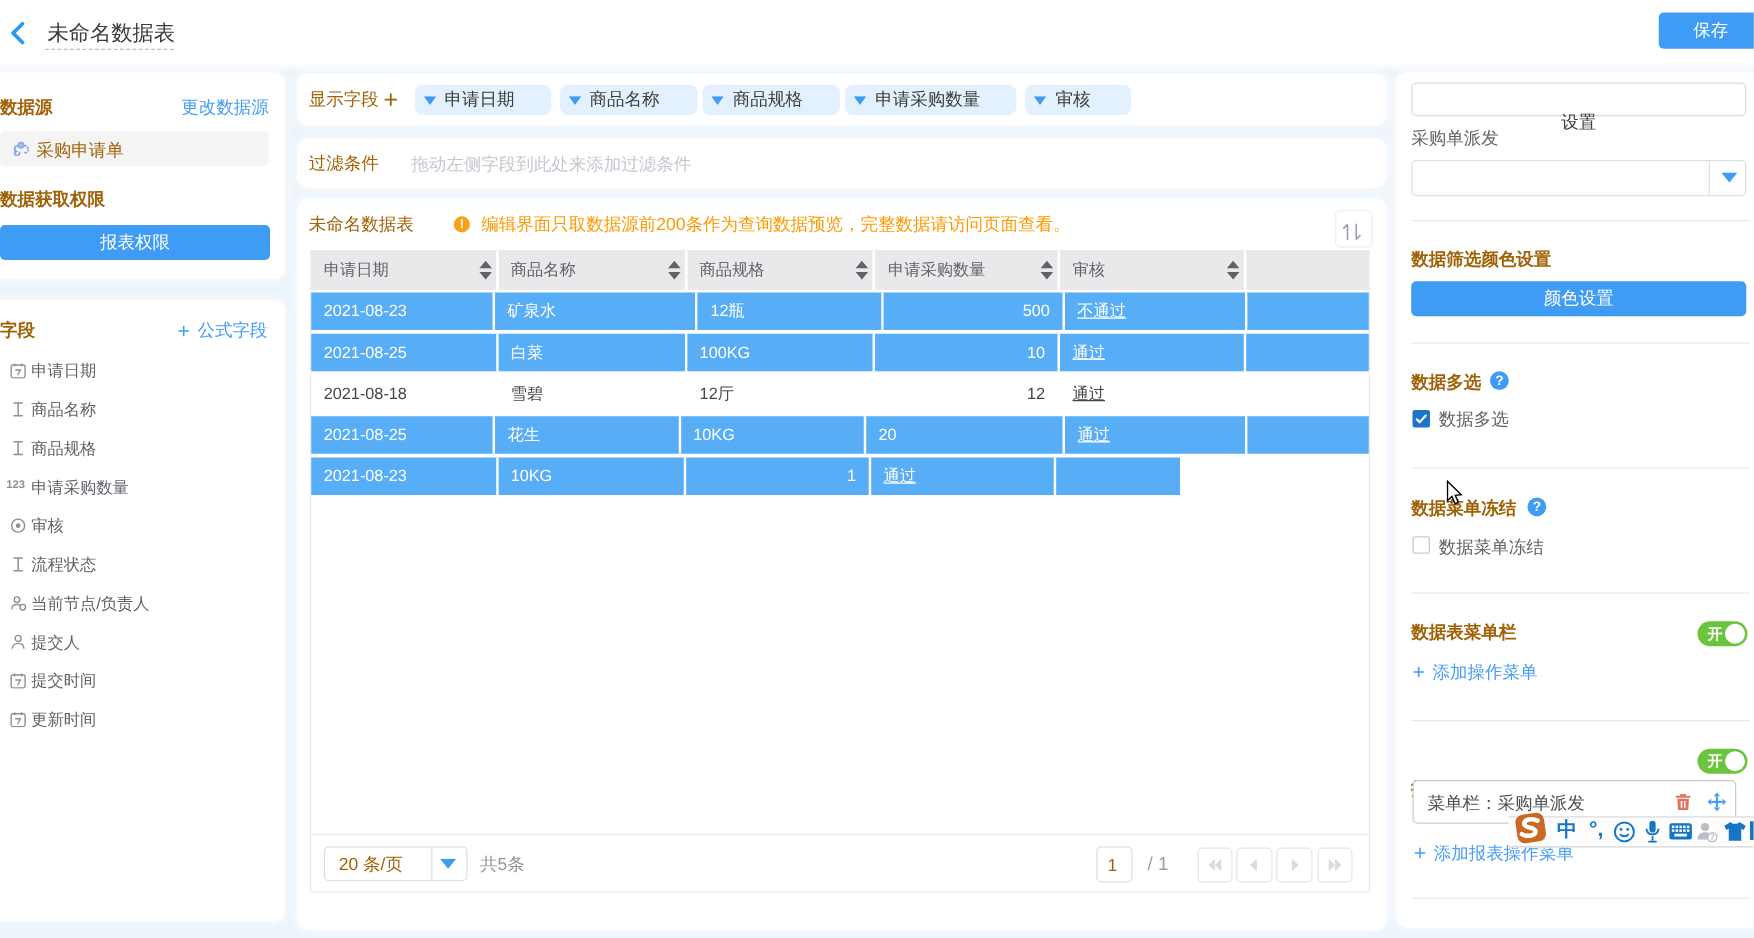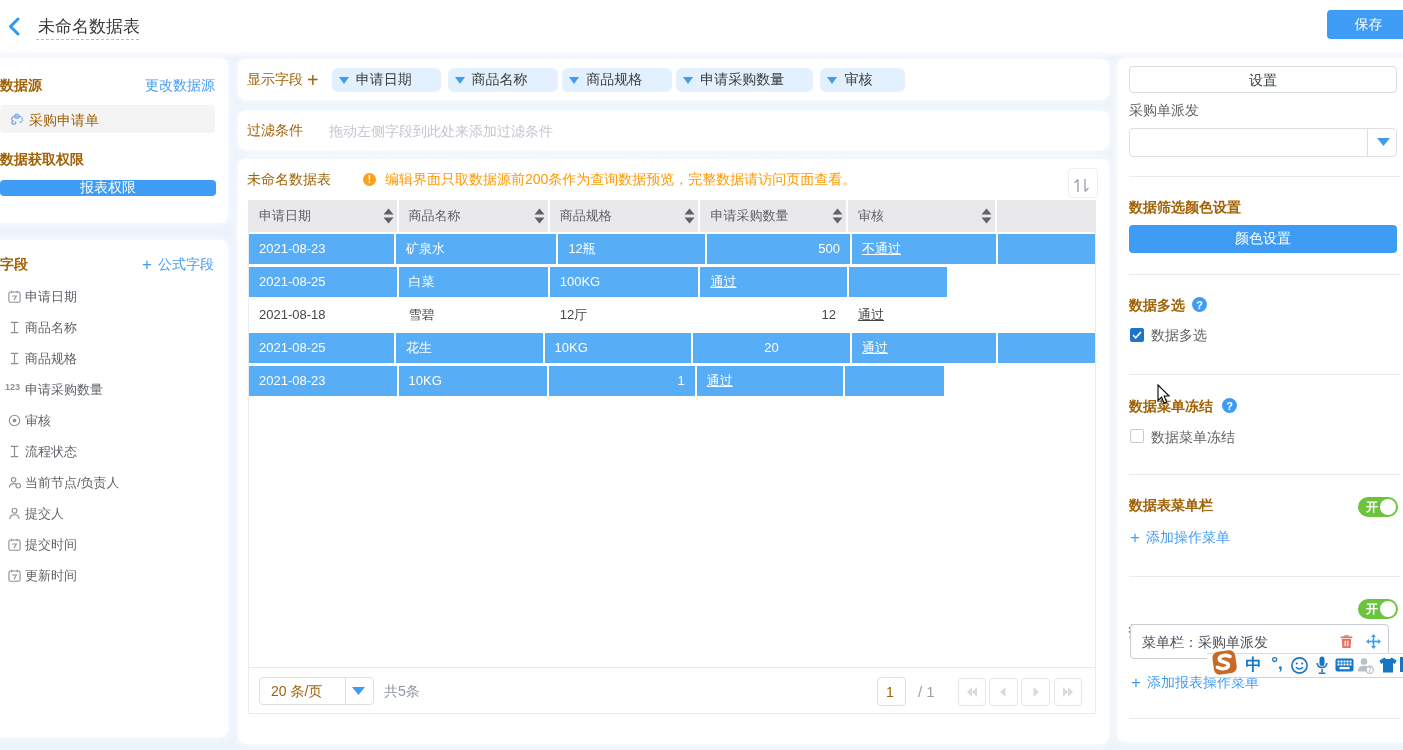--- a/index.html
+++ b/index.html
@@ -49,21 +49,21 @@
 <div class="a" style="left:0;top:105px;width:215px;height:28px;background:#f4f4f5;border-radius:4px"></div>
 <svg class="a" style="left:10px;top:112px" width="14" height="14" viewBox="0 0 14 14">
     <g fill="none" stroke="#7ba3e8" stroke-width="1.3">
       <circle cx="6.8" cy="4.2" r="2.1" fill="#a8c4f5" stroke="#88aceb"></circle>
       <path d="M4.6 4.6 C1.5 4.4 0.8 8.2 3 9.2 C1 9.8 1.5 12.4 3.8 12.2 C6 12 6 10.5 5.5 9.5"></path>
       <path d="M9 4.6 C12 4 13.2 6.5 11.5 8 M9.5 9.8 C11.5 10.8 12.8 9.5 12.5 8" stroke-dasharray="2.2 1.1"></path>
     </g>
   </svg>
 <div class="t" style="left:29px;top:112.5px;line-height:14px">采购申请单</div>
 <div class="t b" style="left:0;top:152px;line-height:14px">数据获取权限</div>
-<div class="btn" style="left:0;top:180px;width:216px;height:16px;font-size:14px">报表权限</div>
+<div class="btn" style="left:0;top:180px;width:216px;height:28px;font-size:14px">报表权限</div>
 
 <div class="card" style="left:-16px;top:240px;width:244px;height:497px"></div>
 <div class="t b" style="left:0;top:257px;line-height:14px">字段</div>
 <div class="t lnk" style="left:142px;top:257px;line-height:15px"><span class="plus">+</span>公式字段</div>
 <div id="fields">
     <svg class="fi" style="top:290px" viewBox="0 0 14 14">
       <g fill="none" stroke="#8c9096" stroke-width="1.2">
         <rect x="1" y="2.2" width="12" height="11" rx="1.5"></rect>
         <path d="M4 0.8 V3.4 M10 0.8 V3.4"></path>
         <path d="M4.5 6.5 H9 L6.5 11"></path>
@@ -245,20 +245,23 @@
     <div class="row brow" style="top:266.5px">
       <div class="rc" style="width:149.5px;">
         <span>2021-08-25</span>
       </div>
       <div class="rc" style="width:151.2px;">
         <span>白菜</span>
       </div>
       <div class="rc" style="width:150.8px;align-items:center;">
         <span>100KG</span>
       </div>
+      <div class="rc" style="width:147.5px;justify-content:flex-end;">
+        <span>10</span>
+      </div>
       <div class="rc" style="width:148.6px;">
         <span style="text-decoration:underline">通过</span>
       </div>
       <div class="rc" style="width:98.4px;border-right:none;">
         <span></span>
       </div>
     </div>
     <div class="row wrow" style="top:299.5px">
       <div class="rc" style="width:149.5px;">
         <span>2021-08-18</span>
@@ -282,21 +285,21 @@
     <div class="row brow" style="top:332.5px">
       <div class="rc" style="width:149.5px;">
         <span>2021-08-25</span>
       </div>
       <div class="rc" style="width:151.2px;">
         <span>花生</span>
       </div>
       <div class="rc" style="width:150.8px;">
         <span>10KG</span>
       </div>
-      <div class="rc" style="width:162px;justify-content:center;">
+      <div class="rc" style="width:162px;justify-content:flex-start;">
         <span>20</span>
       </div>
       <div class="rc" style="width:148.6px;">
         <span style="text-decoration:underline">通过</span>
       </div>
       <div class="rc" style="width:98.4px;border-right:none;">
         <span></span>
       </div>
     </div>
     <div class="row brow" style="top:365.5px">
@@ -353,21 +356,21 @@
         <g fill="#d8dbe0">
           <path d="M6 1 L6 11 L11 6 Z"></path>
           <path d="M1 1 L1 11 L6 6 Z"></path>
         </g>
       </svg>
     </div>
   </div>
 
 <div class="card" style="left:1117px;top:58px;width:300px;height:684px"></div>
 <div class="obx" style="left:1129px;top:66px;width:268px;height:27px;border-color:#d8dce3"></div>
-<div class="t" style="left:1249px;top:73px;line-height:14px;color:#3c4043">设置</div>
+<div class="t" style="left:1249px;top:90px;line-height:14px;color:#3c4043">设置</div>
 <div class="t gry" style="left:1129px;top:103px;line-height:14px">采购单派发</div>
 <div class="obx" style="left:1129px;top:128px;width:268px;height:29px"></div>
 <div class="a" style="left:1367px;top:129px;width:1px;height:27px;background:#dcdfe6"></div>
 <svg class="a" style="left:1377px;top:138px" width="13" height="8" viewBox="0 0 13 8">
     <path d="M0 0 L13 0 L6.5 8 Z" fill="#3e9cf4"></path>
   </svg>
 <div class="hr" style="left:1129px;top:176px;width:271px"></div>
 <div class="t b" style="left:1129px;top:200px;line-height:14px">数据筛选颜色设置</div>
 <div class="btn" style="left:1129px;top:225px;width:268px;height:28px;font-size:14px">颜色设置</div>
 <div class="hr" style="left:1129px;top:274px;width:271px"></div>

